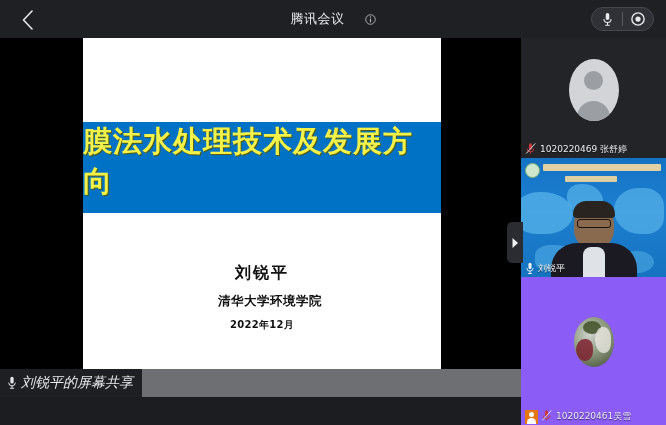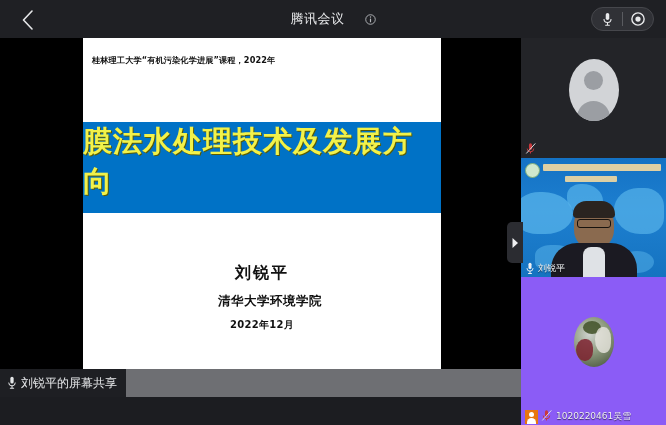--- a/index.html
+++ b/index.html
@@ -117,22 +117,22 @@
                 justify-content:center; overflow:hidden; flex:0 0 auto; }
   .host-badge .hh { width:5px; height:5px; border-radius:50%; background:#fff; position:absolute; margin-bottom:7px; }
   .host-badge .hb { width:9px; height:6px; border-radius:5px 5px 0 0; background:#fff; }
   .host-badge { position:relative; }
 
   
   .bottombar { position:absolute; left:0; bottom:0; width:521px; height:28px;
                background:#6e6f73; display:flex; align-items:center; }
   .share-pill { height:28px; background:#1e1f23; display:flex; align-items:center;
                 gap:4px; padding:0 9px 0 7px; }
-  .share-pill .lbl { color:#e8eaec; font-size:12px; white-space:nowrap;
-                     font-family:"DejaVu Sans",sans-serif; }
+  .share-pill .lbl { color:#e8eaec; font-size:14px; white-space:nowrap;
+                     font-family:"DejaVu Sans",sans-serif;font-style:italic; }
 
   .mic-muted { position:relative; display:inline-block; }
 </style>
 </head>
 <body>
 
 <div id="app">
 
   <div class="topbar">
 
@@ -169,21 +169,20 @@
           <circle cx="8" cy="8" r="3" fill="#e9eaec"></circle>
         </svg>
       </div>
     </div>
   </div>
 
   <div class="stage">
 
     <div class="slide">
 
-      <div class="slide-header">桂林理工大学“有机污染化学进展”课程，2022年</div>
 
       <div class="title-band">
         <span class="txt">膜法水处理技术及发展方向</span>
       </div>
 
       <div class="slide-byline">
         <div class="name">刘锐平</div>
         <div class="org">清华大学环境学院</div>
         <div class="date">2022年12月</div>
       </div>
@@ -218,20 +217,21 @@
       </div>
       <div class="namebar">
         <span class="mic-muted">
           <svg width="12" height="13" viewBox="0 0 14 15">
             <rect x="4.6" y="1.5" width="3.6" height="7.4" rx="1.8" fill="#c8383c"></rect>
             <path d="M2.6 7.6 a3.8 3.8 0 0 0 7.6 0" stroke="#c8383c" stroke-width="1.1" fill="none"></path>
             <rect x="5.8" y="11" width="1.2" height="2.3" fill="#c8383c"></rect>
             <line x1="1.5" y1="13.3" x2="12" y2="1.6" stroke="#e0e2e4" stroke-width="1.1"></line>
           </svg>
         </span>
+        <span class="label">1020220469 张舒婷</span>
       </div>
     </div>
 
     <div class="tile tile-b">
       <div class="video-bg">
         <div class="map-c1"></div>
           <div class="map-c2"></div>
           <div class="map-c3"></div>
         <div class="map-c4"></div>
           <div class="map-c5"></div>

